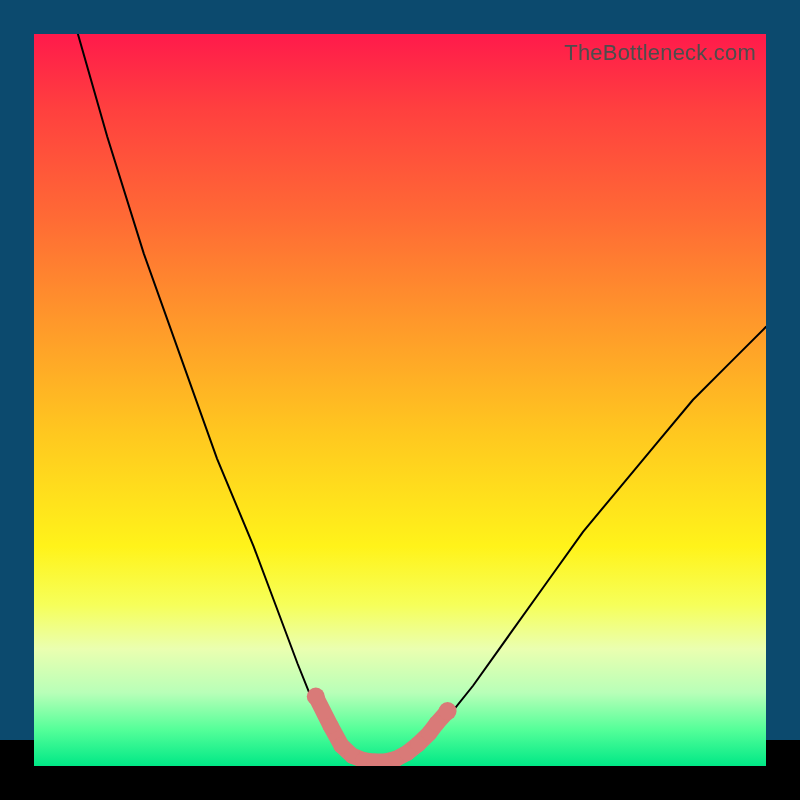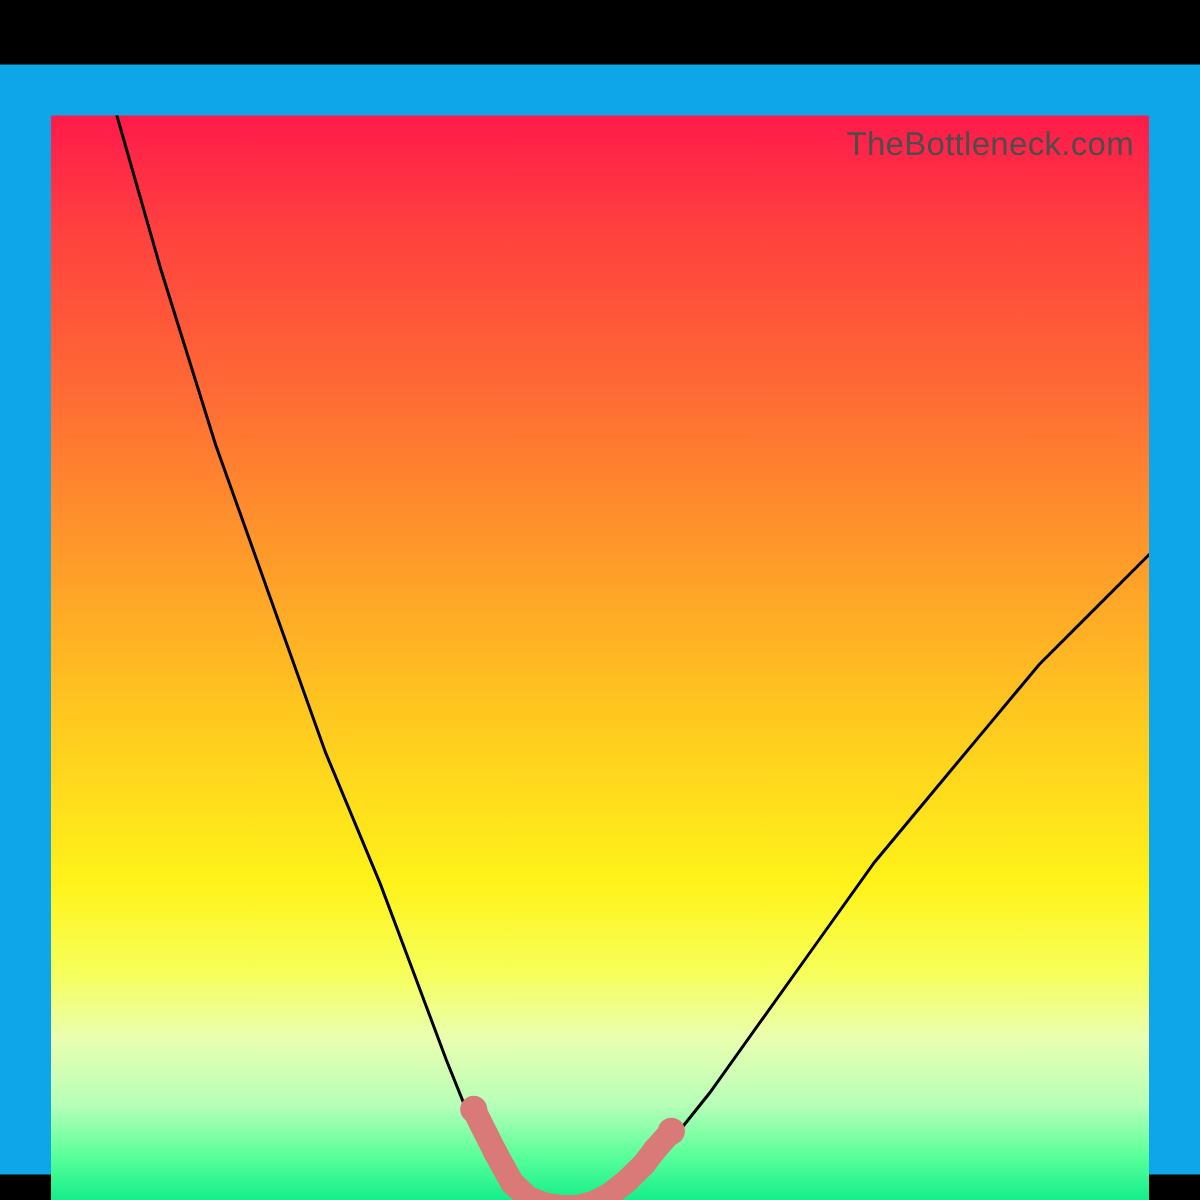--- a/index.html
+++ b/index.html
@@ -8,22 +8,21 @@
     width: 800px;
     height: 800px;
     background: #000;
     font-family: Arial, Helvetica, sans-serif;
     overflow: hidden;
   }
   .frame {
     position: relative;
     width: 800px;
     height: 740px;
-    background: #0ea5e9;
-    margin-top: 43px;
+    background: #0c4a6e;
   }
   .plot {
     position: absolute;
     left: 34px;
     top: 34px;
     width: 732px;
     height: 732px;
     background: linear-gradient(
       to bottom,
       #ff1a4b 0%,

